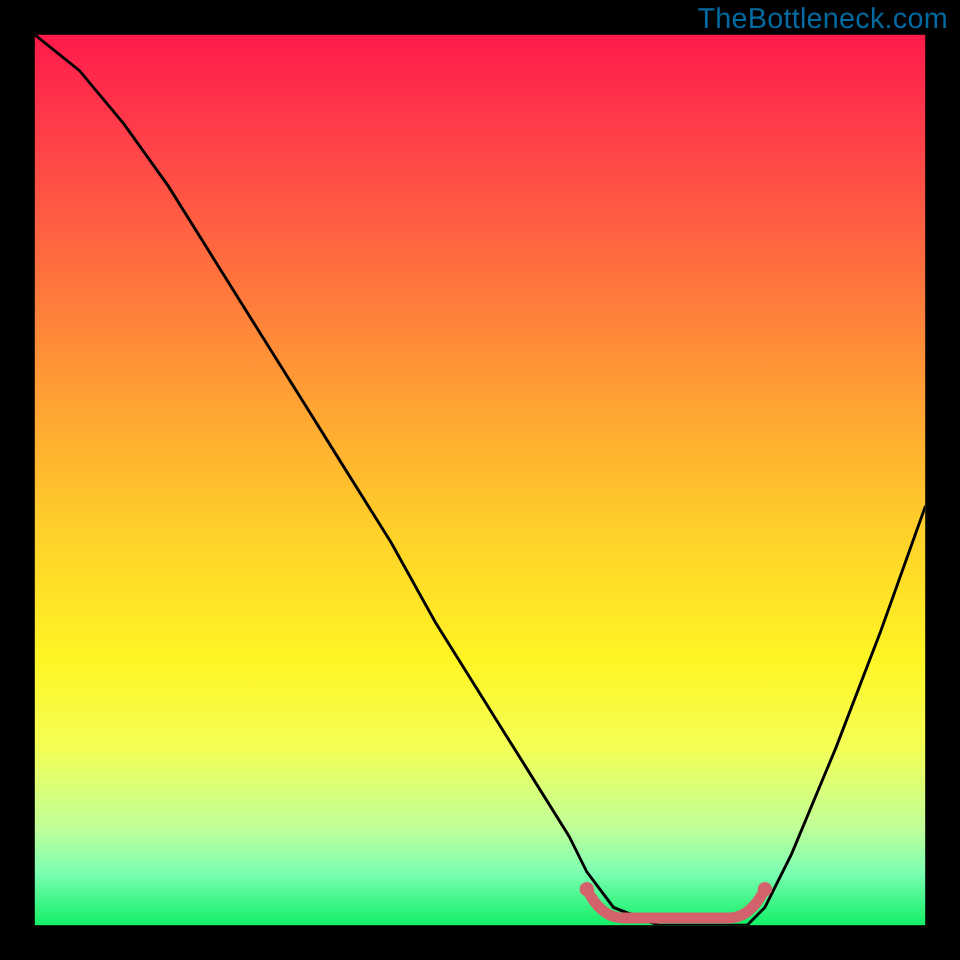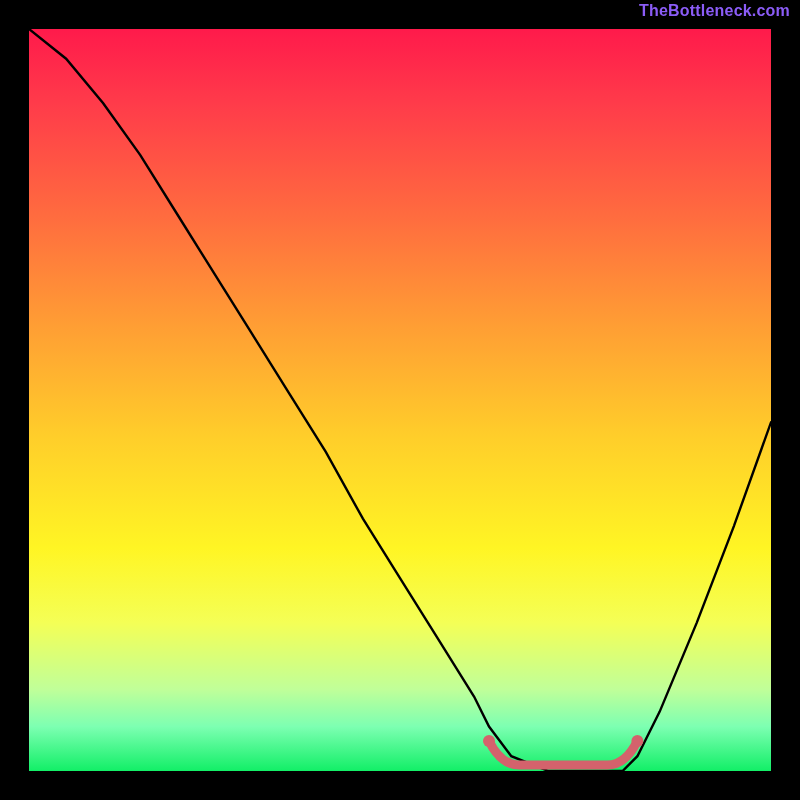--- a/index.html
+++ b/index.html
@@ -8,23 +8,23 @@
     position: relative;
     width: 800px;
     height: 800px;
     background: #000;
   }
   .watermark {
     position: absolute;
     top: 2px;
     right: 10px;
     font-family: Arial, Helvetica, sans-serif;
-    font-size: 16px;
-    font-weight: 700;
-    color: #8b5cf6;
+    font-size: 24px;
+    font-weight: 400;
+    color: #0369a1;
     letter-spacing: 0.2px;
   }
   .plot {
     position: absolute;
     left: 29px;
     top: 29px;
     width: 742px;
     height: 742px;
     
     background: linear-gradient(to bottom,

